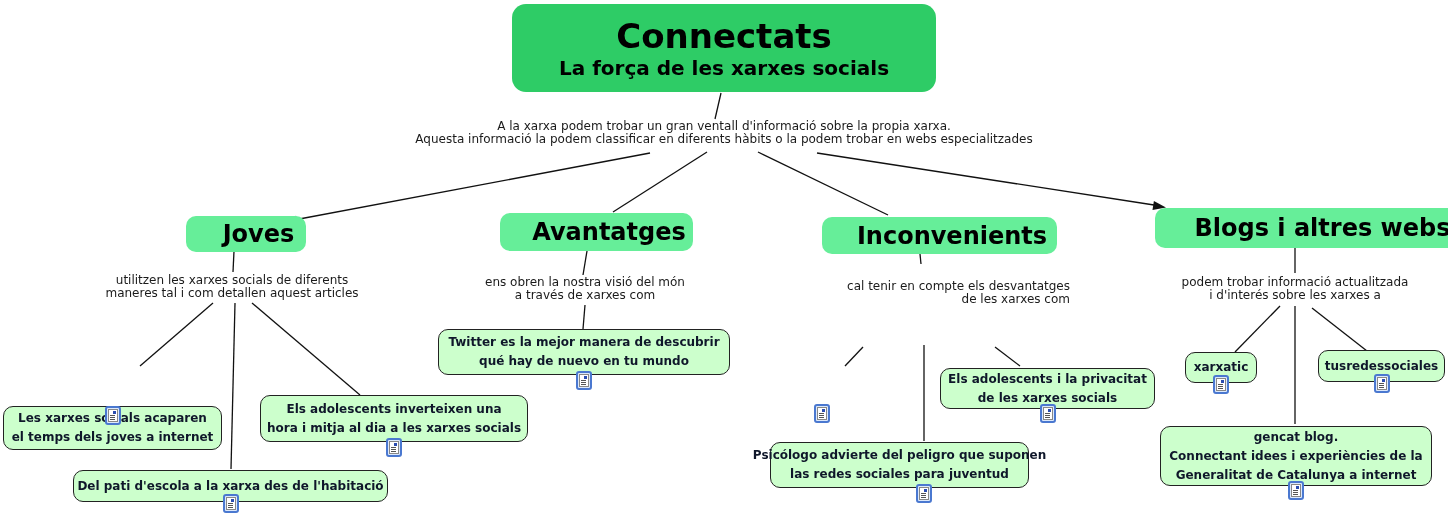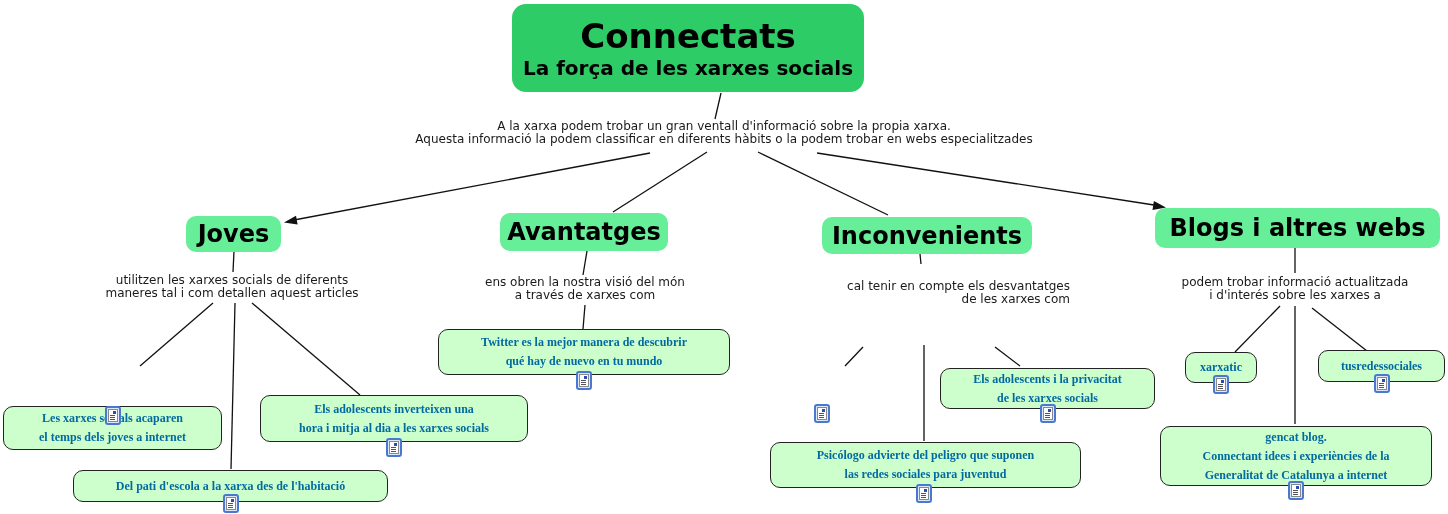--- a/index.html
+++ b/index.html
@@ -2,42 +2,41 @@
 <html><head>
 <meta charset="utf-8">
 <style>
   html,body{margin:0;padding:0;background:#fff;}
   #canvas{
     position:relative;width:1448px;height:514px;background:#ffffff;overflow:hidden;
     font-family:"DejaVu Sans","Liberation Sans",sans-serif;color:#111;
   }
   #wires{position:absolute;left:0;top:0;width:1448px;height:514px;}
   .root-box{
-    position:absolute;left:512px;top:4px;width:352px;height:88px;
+    position:absolute;left:512px;top:4px;width:424px;height:88px;
     background:#2ECC66;border-radius:14px;
     display:flex;flex-direction:column;align-items:center;justify-content:center;
     text-align:center;
   }
   .root-title{font-size:34px;font-weight:bold;line-height:40px;color:#000;}
   .root-subtitle{font-size:20px;font-weight:bold;line-height:25px;color:#000;}
   .branch-box{
     position:absolute;background:#66EE99;border-radius:10px;
     display:flex;align-items:center;justify-content:center;
-    font-size:24px;font-weight:bold;color:#000;white-space:pre;
+    font-size:24px;font-weight:bold;color:#000;white-space:pre;padding-left:25px;
   }
   .note{
     position:absolute;font-size:12px;line-height:13px;color:#1a1a1a;
     text-align:center;white-space:pre-line;
   }
   .leaf-box{
     position:absolute;background:#CCFFCC;border:1px solid #222;border-radius:10px;
     display:flex;align-items:center;justify-content:center;
-    font-size:12px;font-weight:bold;color:#0369a1;text-align:center;
+    font-size:12px;font-weight:bold;color:#0f172a;text-align:center;
     box-sizing:border-box;
-    font-family:Liberation Serif, serif;
   }
   .leaf-box span{white-space:pre;line-height:19px;}
   .ric{
     position:absolute;width:12px;height:15px;background:#DCE9FB;
     border:2px solid #4A78D0;border-radius:3px;
     display:flex;align-items:center;justify-content:center;
   }
   .pg{display:block;width:8px;height:11px;background:#fff;border:1px solid #888;position:relative;}
   .pg b{position:absolute;top:1px;right:1px;width:3px;height:3px;background:#2B4DB0;}
   .pg i{position:absolute;left:1px;top:5px;width:5px;height:1px;background:#555;
@@ -160,21 +159,21 @@
     <span>Els adolescents i la privacitat
 de les xarxes socials</span>
   </div>
   <div class="ric" style="left:1040px;top:404px;">
       <i class="pg">
         <b></b>
         <i></i>
       </i>
     </div>
 
-  <div class="leaf-box" style="left:770px;top:442px;width:311px;height:46px;">
+  <div class="leaf-box" style="left:770px;top:442px;width:259px;height:46px;">
     <span>Psicólogo advierte del peligro que suponen
 las redes sociales para juventud</span>
   </div>
   <div class="ric" style="left:916px;top:484px;">
       <i class="pg">
         <b></b>
         <i></i>
       </i>
     </div>
 

